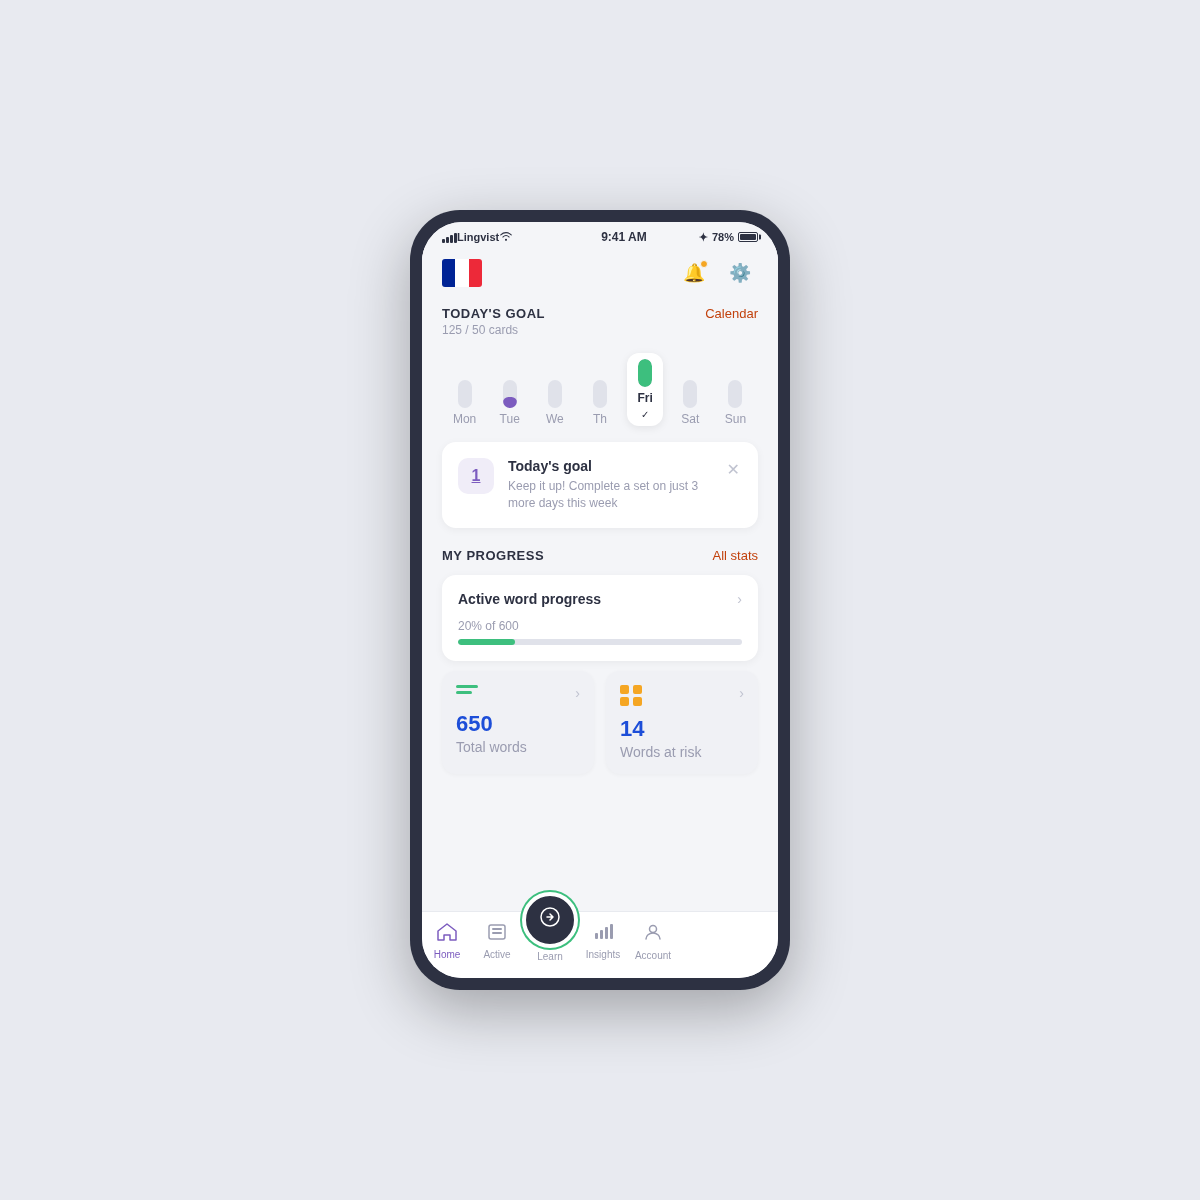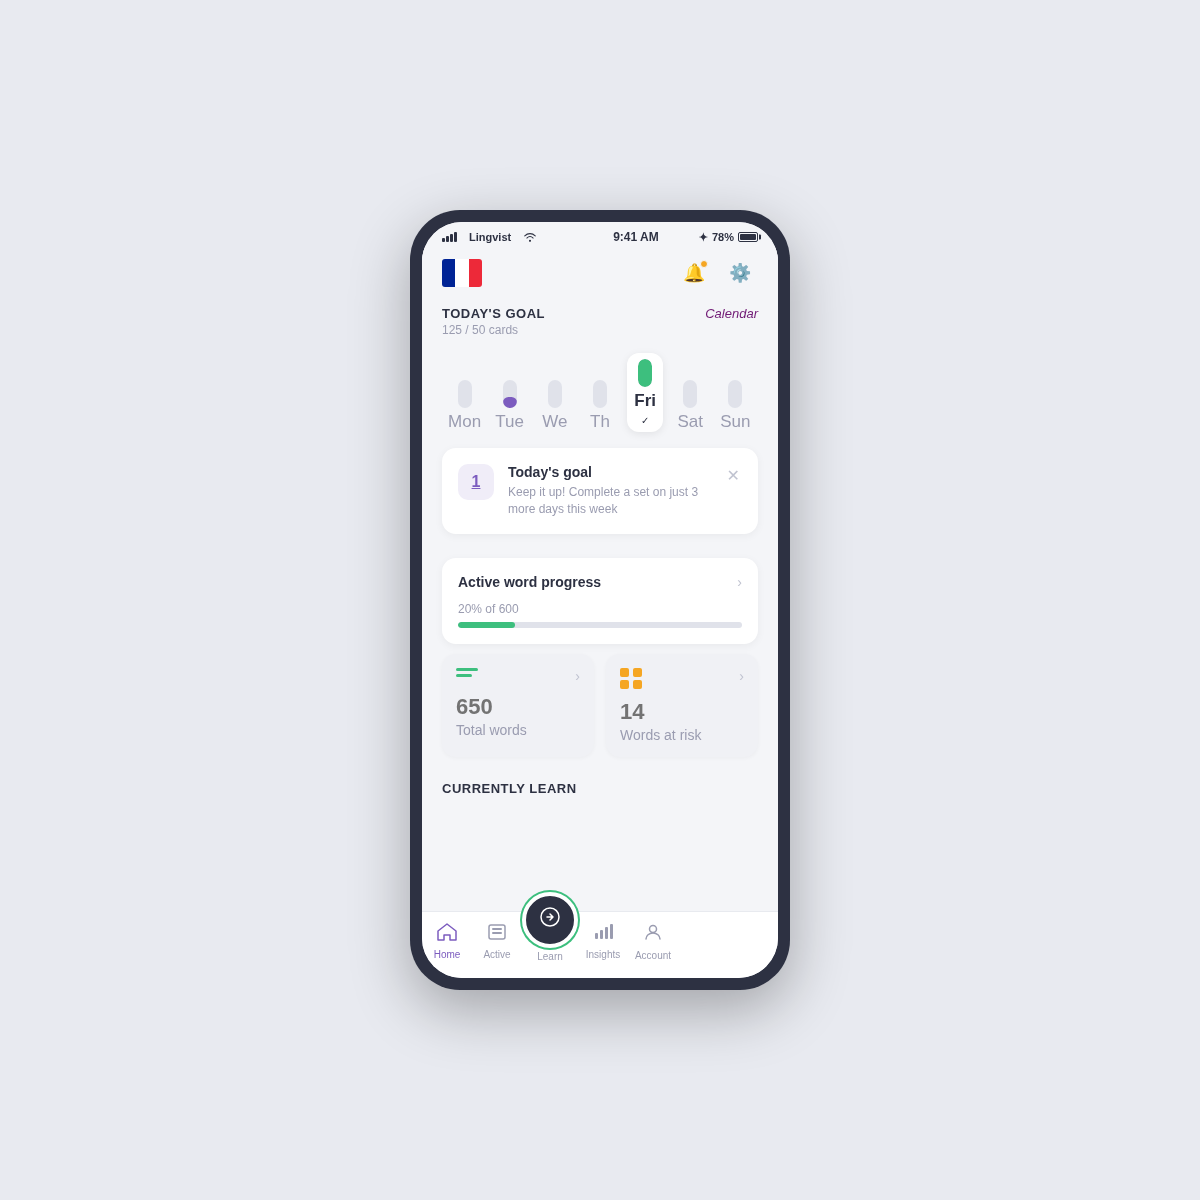--- a/index.html
+++ b/index.html
@@ -34,21 +34,21 @@
       background: #f4f5f8;
       display: flex;
       justify-content: space-between;
       align-items: center;
       padding: 8px 20px 4px;
       font-size: 11px;
       font-weight: 600;
       color: #2d3142;
       flex-shrink: 0;
     }
-    .status-left { display: flex; align-items: center; gap: 12px; }
+    .status-left { display: flex; gap: 0; }
     .status-center { font-weight: 700; font-size: 12px; margin-left: 36px; }
     .status-right { display: flex; align-items: center; gap: 4px; }
     .signal-bars { display: flex; align-items: flex-end; gap: 1px; }
     .signal-bar { background: #2d3142; width: 3px; border-radius: 1px; }
     .battery-body {
       width: 20px; height: 10px; border: 1.5px solid #2d3142; border-radius: 2px;
       position: relative;
     }
     .battery-body::after {
       content: ''; position: absolute; right: -4px; top: 50%; transform: translateY(-50%);
@@ -97,39 +97,39 @@
     .section-header-row {
       display: flex; justify-content: space-between; align-items: flex-start;
       padding: 4px 20px 4px;
     }
     .section-title {
       font-size: 13px; font-weight: 700; color: #2d3142; letter-spacing: 0.5px;
       text-transform: uppercase;
     }
     .section-subtitle { font-size: 12px; color: #9a9cb0; margin-top: 2px; }
     .calendar-link {
-      font-size: 13px; color: #701a75; font-weight: 500; cursor: pointer; font-style: italic;
+      font-size: 13px; color: #c2410c; font-weight: 500; cursor: pointer;
     }
     
     .week-bar {
       display: flex; justify-content: space-around; align-items: flex-end;
       padding: 12px 20px 8px;
     }
     .day-col {
       display: flex; flex-direction: column; align-items: center; gap: 4px;
       min-width: 36px;
     }
     .day-progress-bar {
       width: 14px; border-radius: 7px; background: #e0e2ea;
       position: relative; overflow: hidden;
     }
     .day-progress-fill {
       position: absolute; bottom: 0; left: 0; right: 0; border-radius: 7px;
     }
-    .day-label { font-size: 17px; color: #9a9cb0; font-weight: 500; }
+    .day-label { font-size: 12px; color: #9a9cb0; font-weight: 500; }
     .day-col.active .day-label { color: #2d3142; font-weight: 600; }
     .day-col.today {
       background: #fff;
       border-radius: 12px;
       padding: 6px 4px;
       box-shadow: 0 2px 8px rgba(0,0,0,0.08);
     }
     .checkmark { font-size: 10px; color: #2d3142; }
     
     .goal-card {
@@ -181,21 +181,21 @@
     }
     .stat-card {
       flex: 1; background: #f0f1f5; border-radius: 14px;
       padding: 14px;
       box-shadow: 0 1px 4px rgba(0,0,0,0.04);
     }
     .stat-card-top {
       display: flex; justify-content: space-between; align-items: flex-start;
       margin-bottom: 10px;
     }
-    .stat-number { font-size: 22px; font-weight: 700; color: #737373; }
+    .stat-number { font-size: 22px; font-weight: 700; color: #1d4ed8; }
     .stat-label { font-size: 14px; color: #9a9cb0; margin-top: 2px; }
     
     .lines-icon { display: flex; flex-direction: column; gap: 3px; }
     .line { height: 3px; width: 22px; background: #3dbf7e; border-radius: 2px; }
     .line.short { width: 16px; }
     
     .grid-icon { display: grid; grid-template-columns: 1fr 1fr; gap: 3px; width: 22px; }
     .grid-cell { width: 9px; height: 9px; border-radius: 2px; background: #f5a623; }
     
     .currently-learn {
@@ -340,20 +340,24 @@
       <div class="goal-card">
         <div class="goal-number-box">1</div>
         <div class="goal-text-col">
           <div class="goal-title">Today's goal</div>
           <div class="goal-desc">Keep it up! Complete a set on just 3 more days this week</div>
         </div>
         <div class="close-btn">✕</div>
       </div>
 
       <div class="progress-section">
+        <div class="section-header-row">
+          <div class="section-title">MY PROGRESS</div>
+          <div class="calendar-link">All stats</div>
+        </div>
 
         <div class="progress-card">
           <div class="progress-card-header">
             <div class="progress-card-title">Active word progress</div>
             <span class="chevron">›</span>
           </div>
           <div class="progress-percent">20% of 600</div>
           <div class="progress-track">
             <div class="progress-fill" style="width:20%"></div>
           </div>
@@ -383,23 +387,20 @@
               </div>
               <span class="chevron">›</span>
             </div>
             <div class="stat-number">14</div>
             <div class="stat-label">Words at risk</div>
           </div>
         </div>
 
       </div>
 
-      <div class="currently-learn">
-        <div class="currently-learn-title">CURRENTLY LEARN</div>
-      </div>
       <div style="height: 40px;"></div>
 
     </div>
 
     <div class="bottom-nav">
 
       <div class="nav-item">
         <span class="nav-icon active">
           <svg width="20" height="18" viewBox="0 0 20 18" fill="none" xmlns="http://www.w3.org/2000/svg">
             <path d="M10 1L1 8v9h6v-5h6v5h6V8L10 1z" stroke="#7c5cbf" stroke-width="1.5" fill="none" stroke-linejoin="round"></path>

